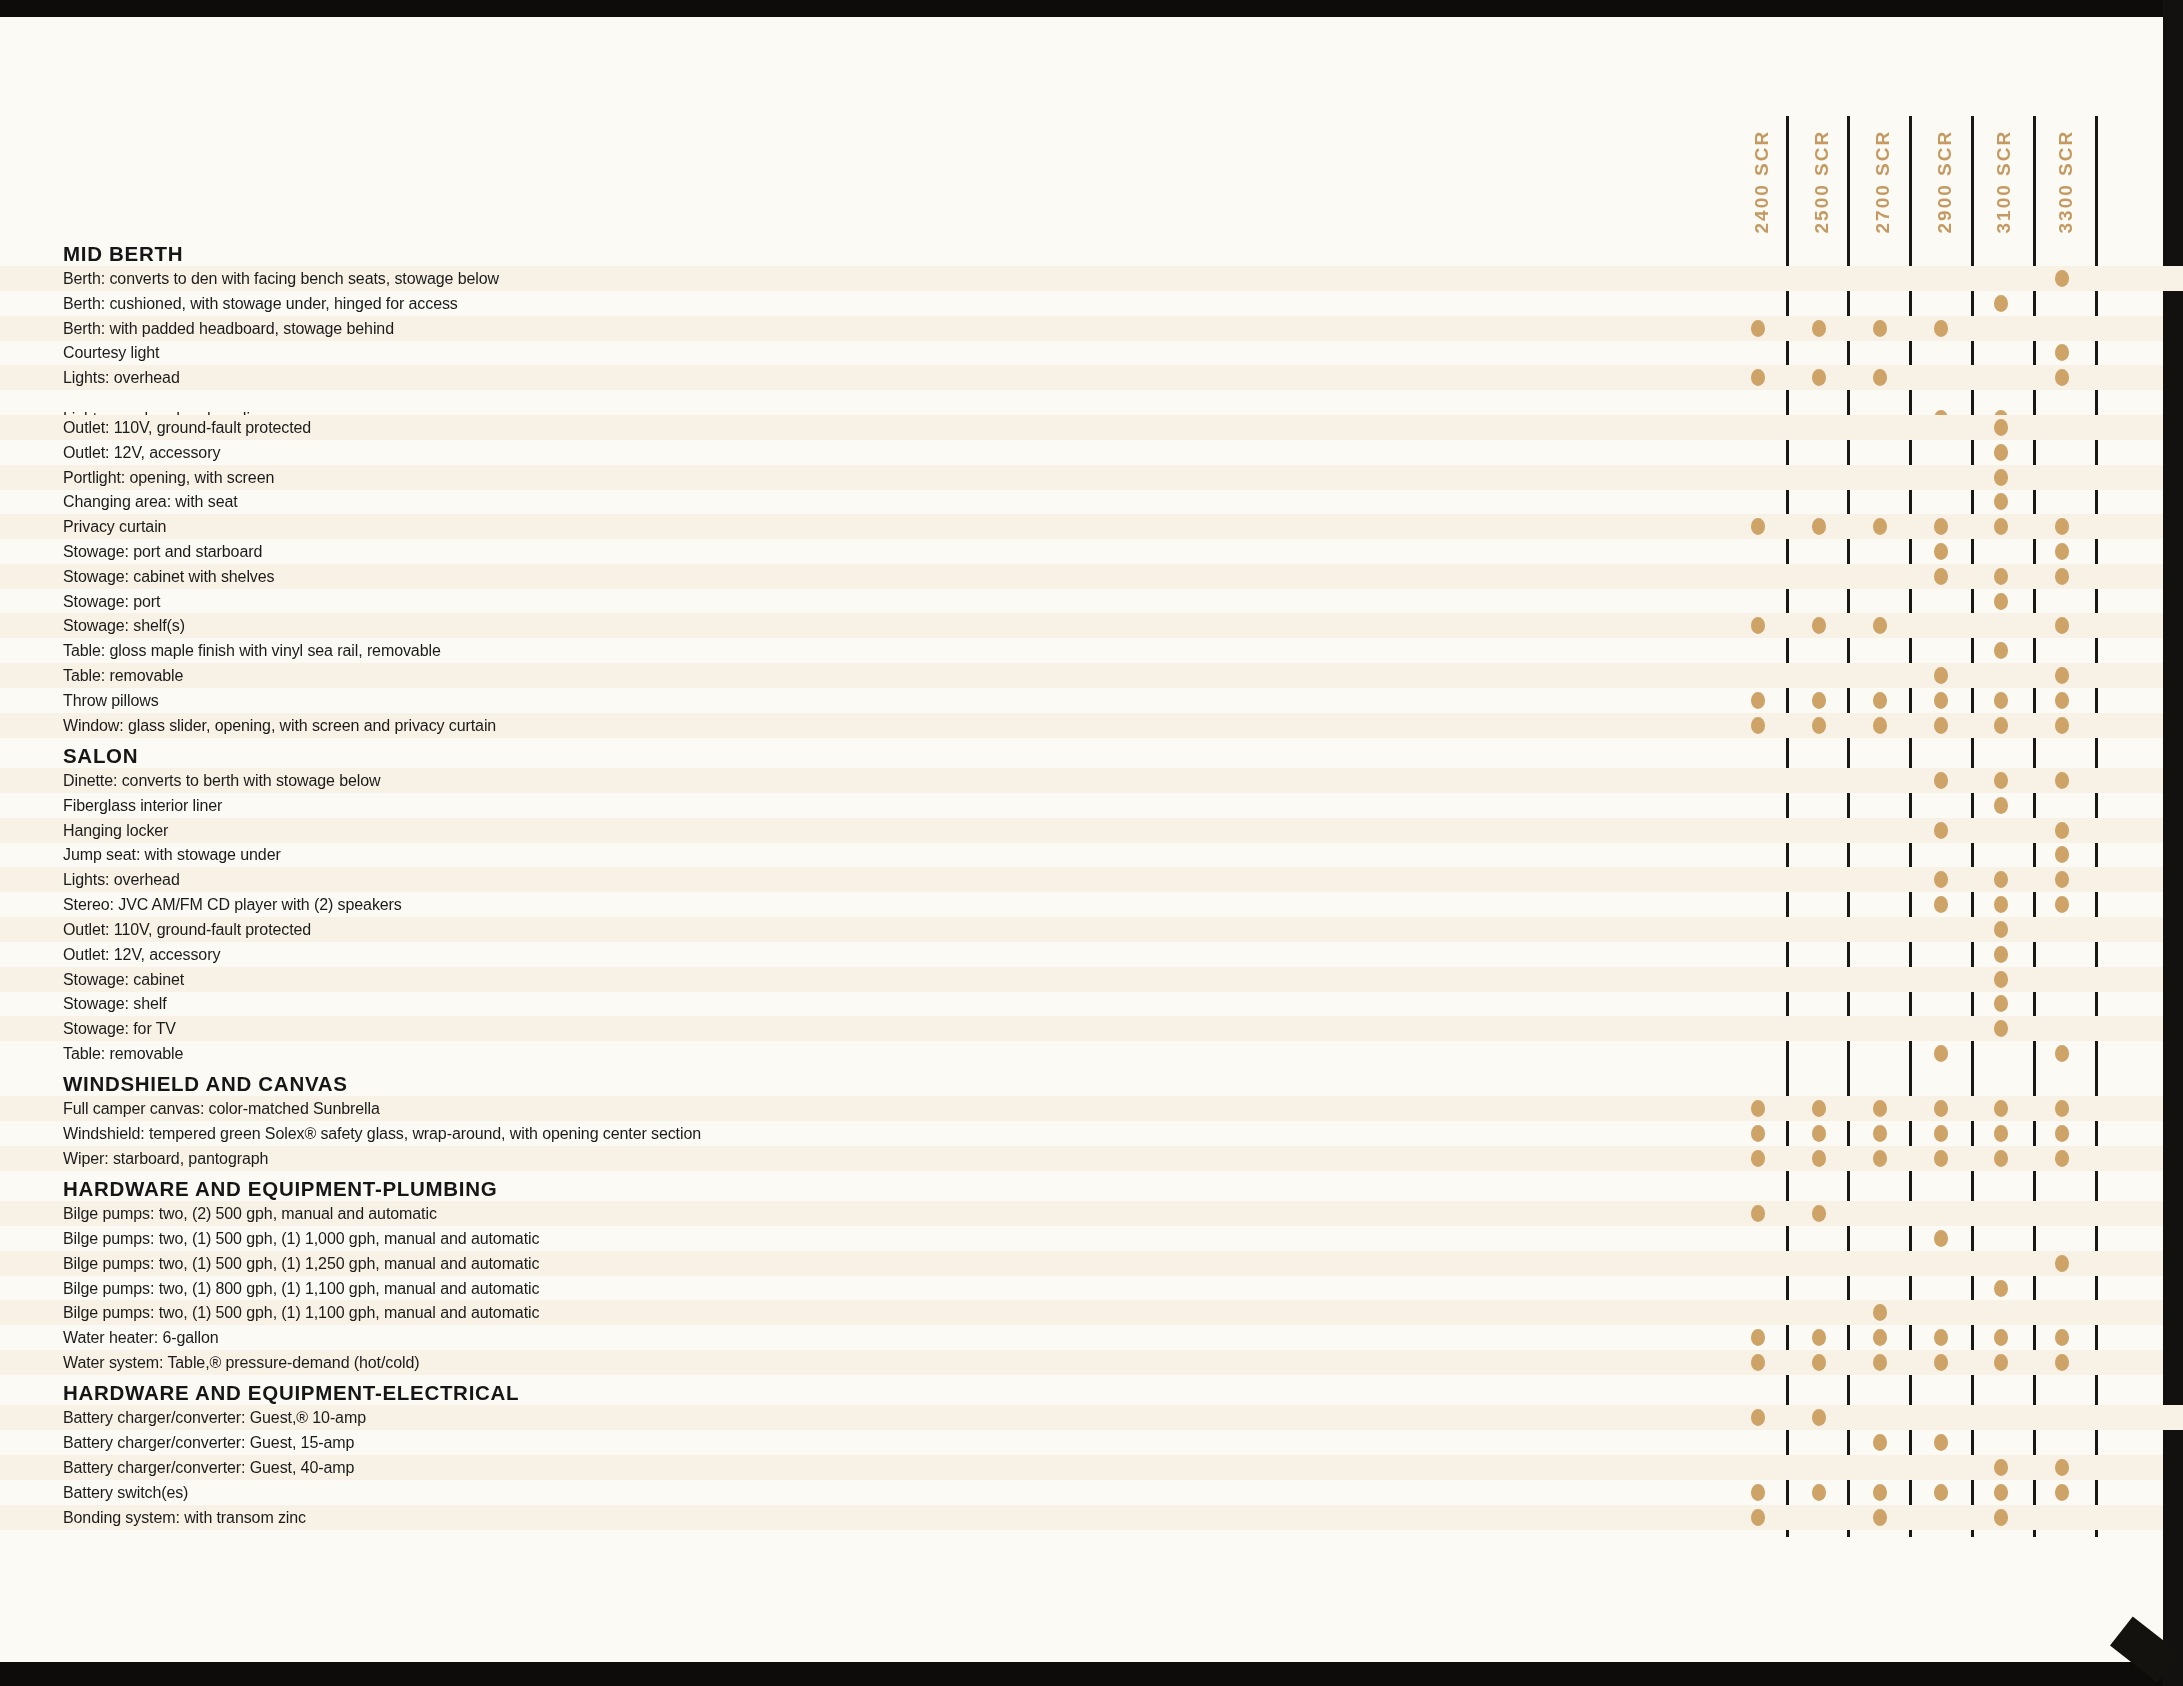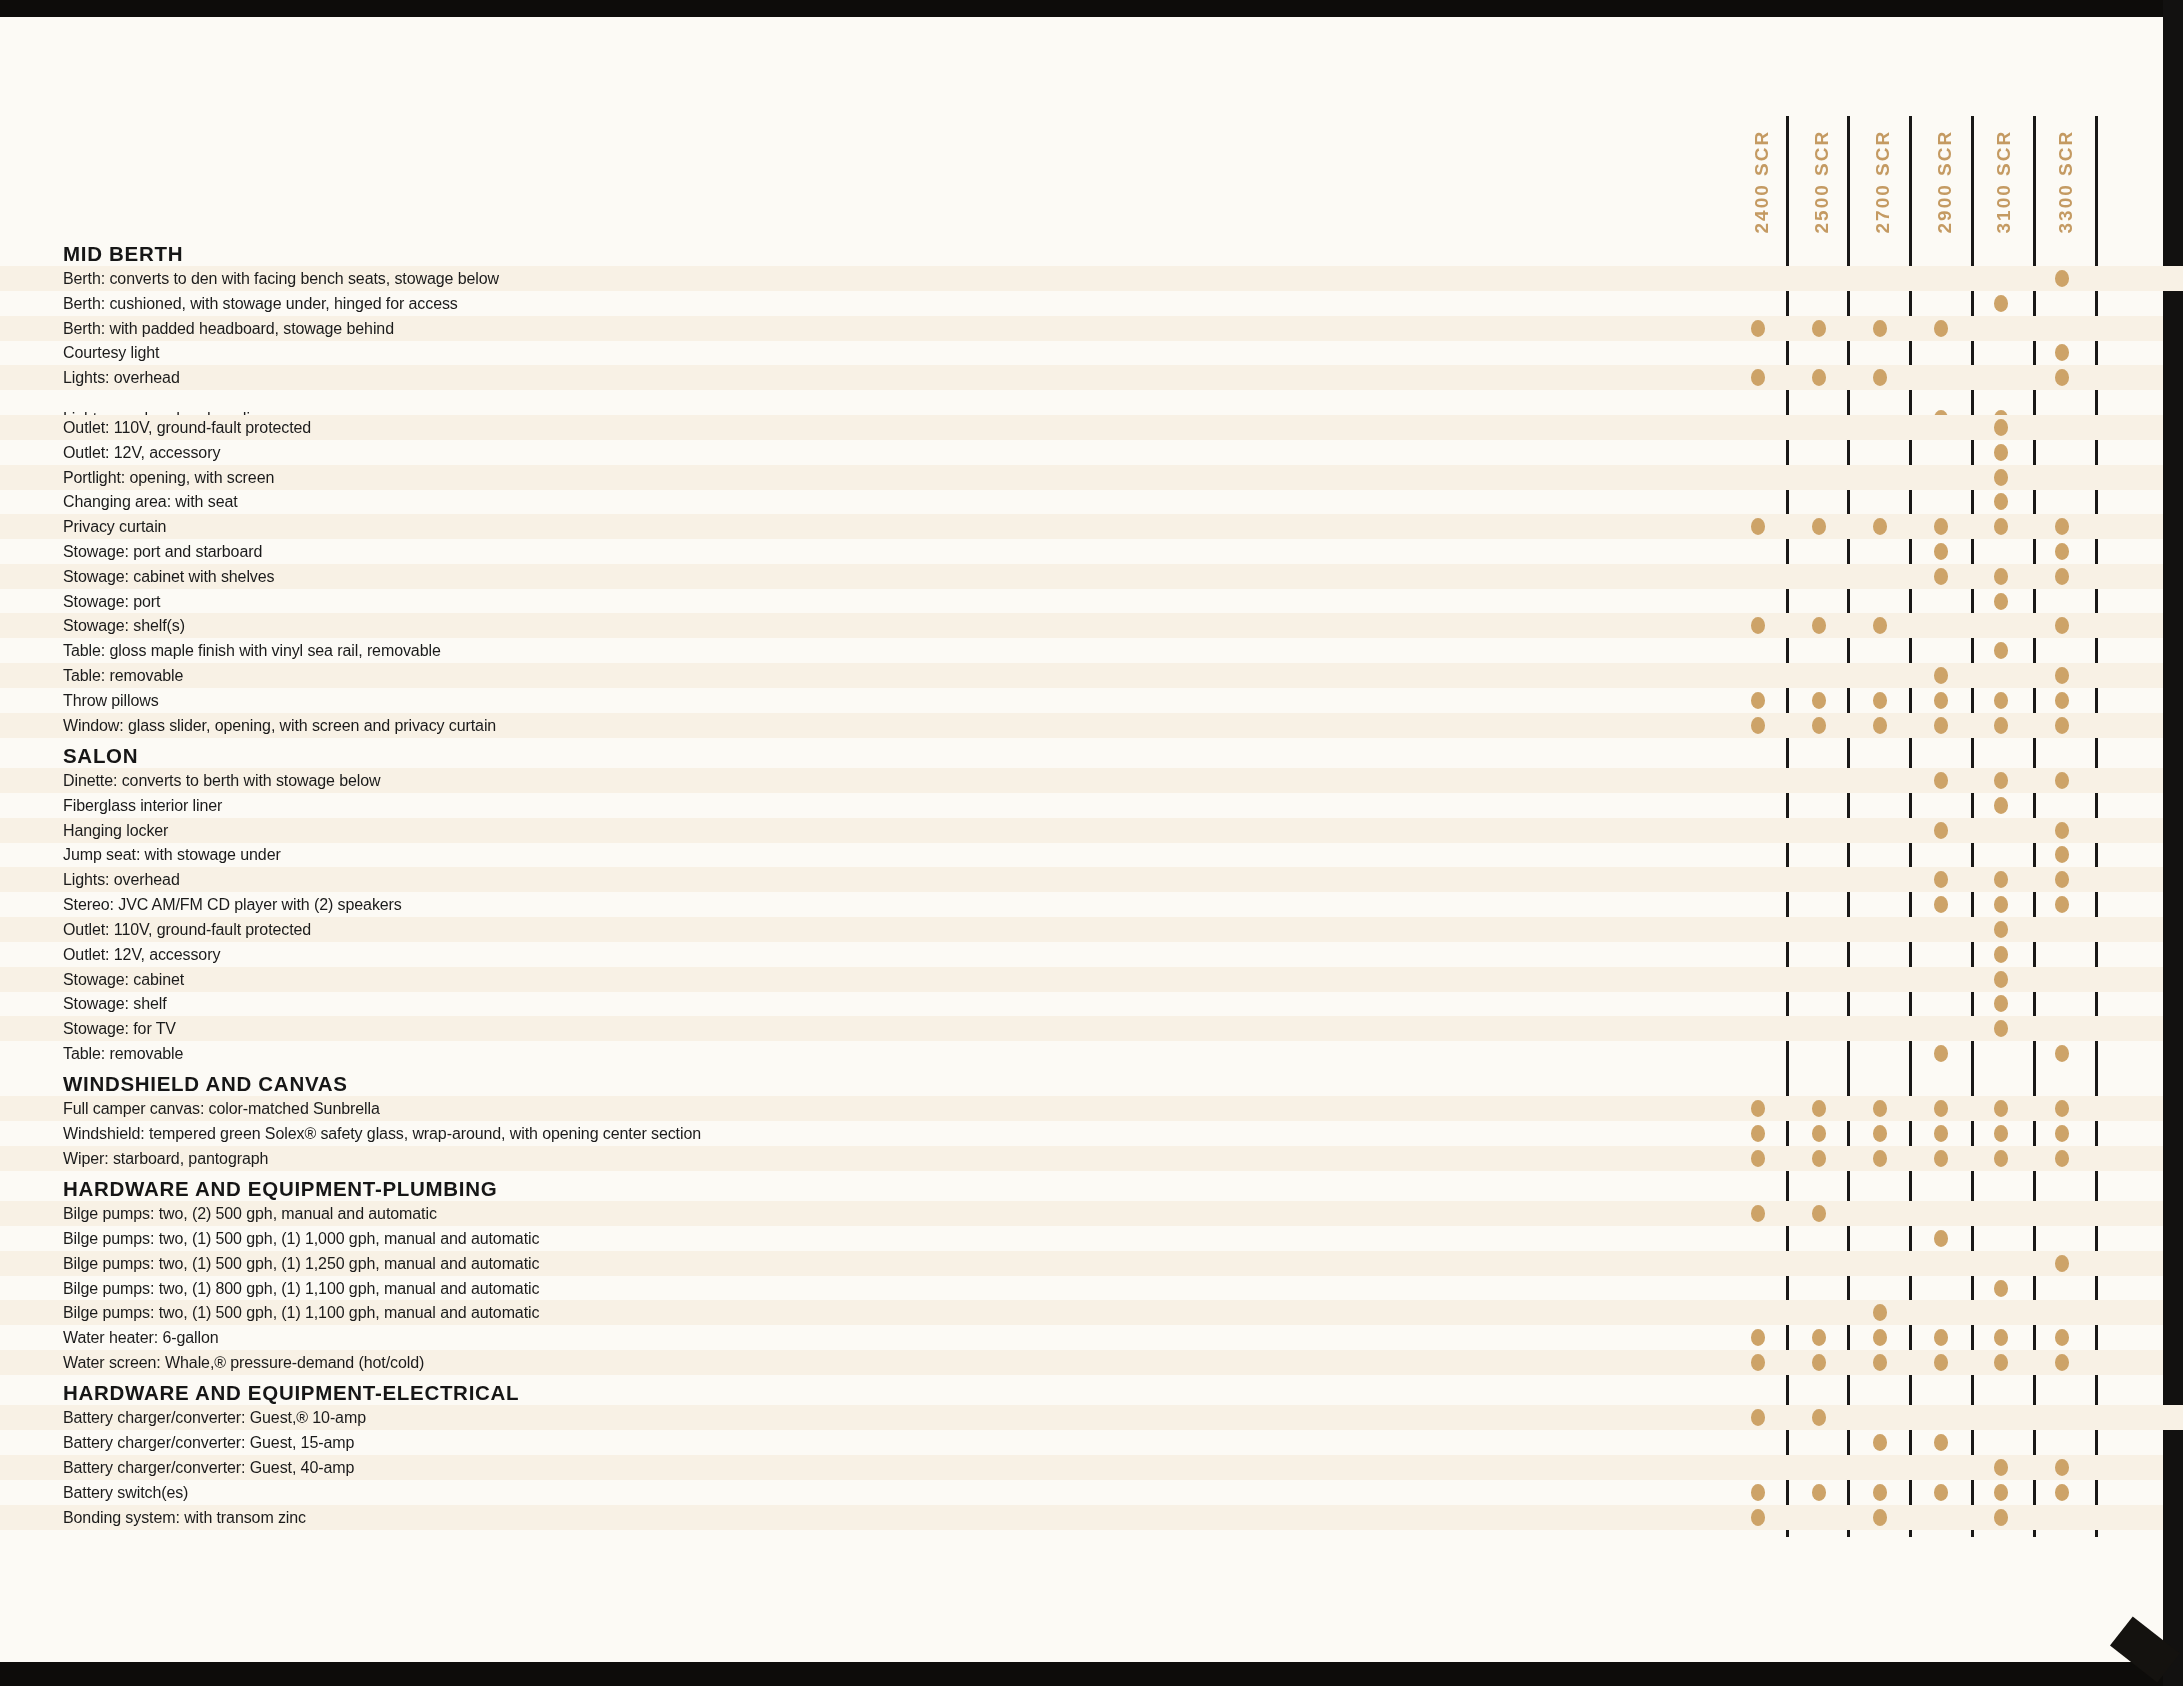--- a/index.html
+++ b/index.html
@@ -319,21 +319,21 @@
     <div class="feature-row" style="top: 1325px; height: 25px;">
       <span class="feature-label" style="line-height: 25px;">Water heater: 6-gallon</span>
       <span class="feature-dot" style="left: 1751px; top: 4.1px;"></span>
       <span class="feature-dot" style="left: 1812px; top: 4.1px;"></span>
       <span class="feature-dot" style="left: 1873px; top: 4.1px;"></span>
       <span class="feature-dot" style="left: 1934px; top: 4.1px;"></span>
       <span class="feature-dot" style="left: 1994px; top: 4.1px;"></span>
       <span class="feature-dot" style="left: 2055px; top: 4.1px;"></span>
     </div>
     <div class="feature-row striped" style="top: 1350px; height: 25px;">
-      <span class="feature-label" style="line-height: 25px;">Water screen: Whale,® pressure-demand (hot/cold)</span>
+      <span class="feature-label" style="line-height: 25px;">Water system: Table,® pressure-demand (hot/cold)</span>
       <span class="feature-dot" style="left: 1751px; top: 4.1px;"></span>
       <span class="feature-dot" style="left: 1812px; top: 4.1px;"></span>
       <span class="feature-dot" style="left: 1873px; top: 4.1px;"></span>
       <span class="feature-dot" style="left: 1934px; top: 4.1px;"></span>
       <span class="feature-dot" style="left: 1994px; top: 4.1px;"></span>
       <span class="feature-dot" style="left: 2055px; top: 4.1px;"></span>
     </div>
     <div class="section-header" style="top: 1375px; height: 30px; line-height: 36px;">HARDWARE AND EQUIPMENT-ELECTRICAL</div>
     <div class="feature-row striped" style="top: 1405px; height: 25px; padding-left: 24px;">
       <span class="feature-label" style="line-height: 25px;">Battery charger/converter: Guest,® 10-amp</span>

